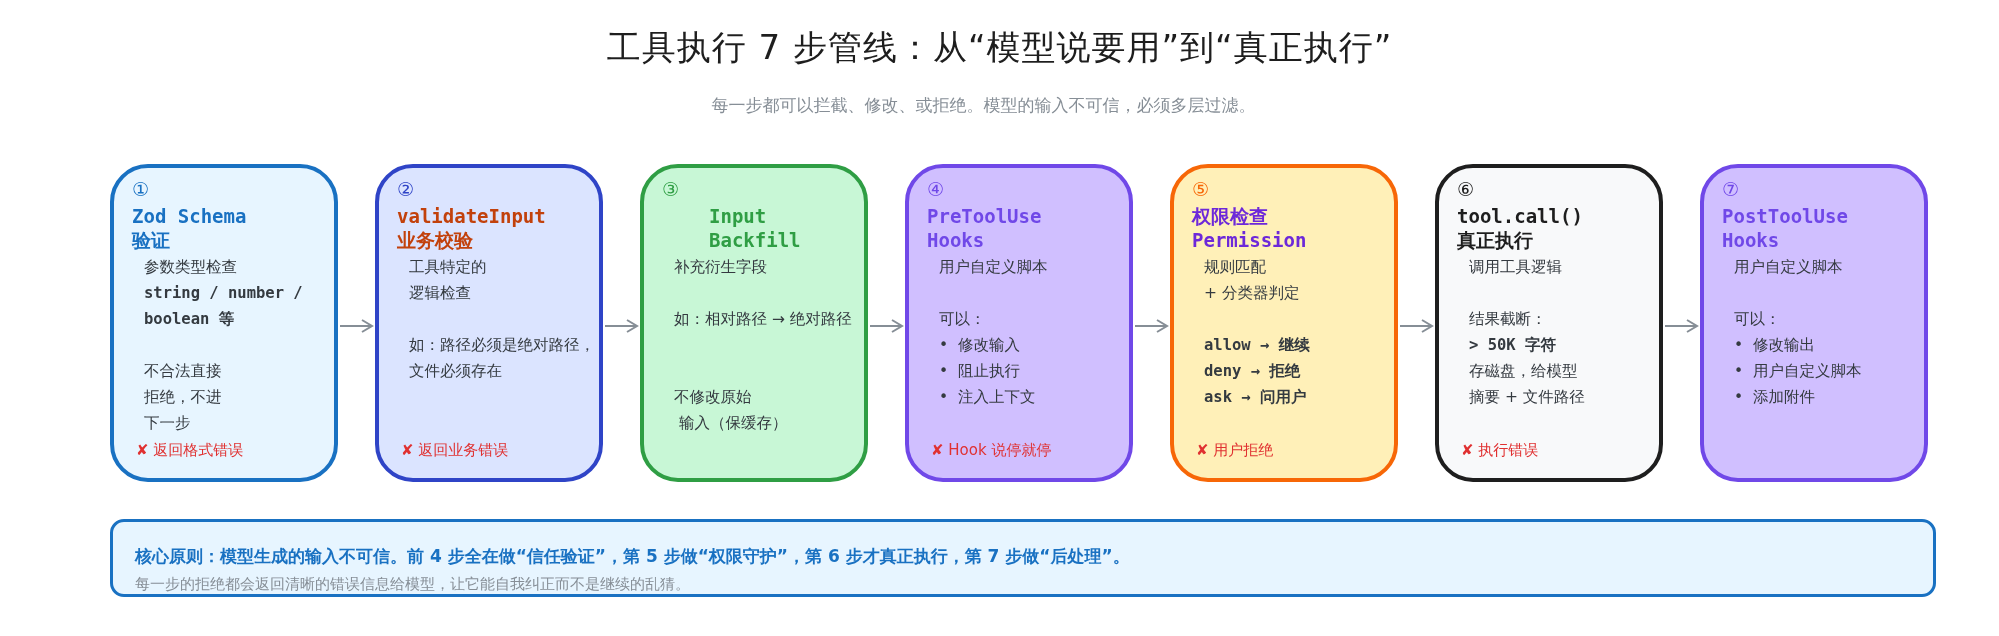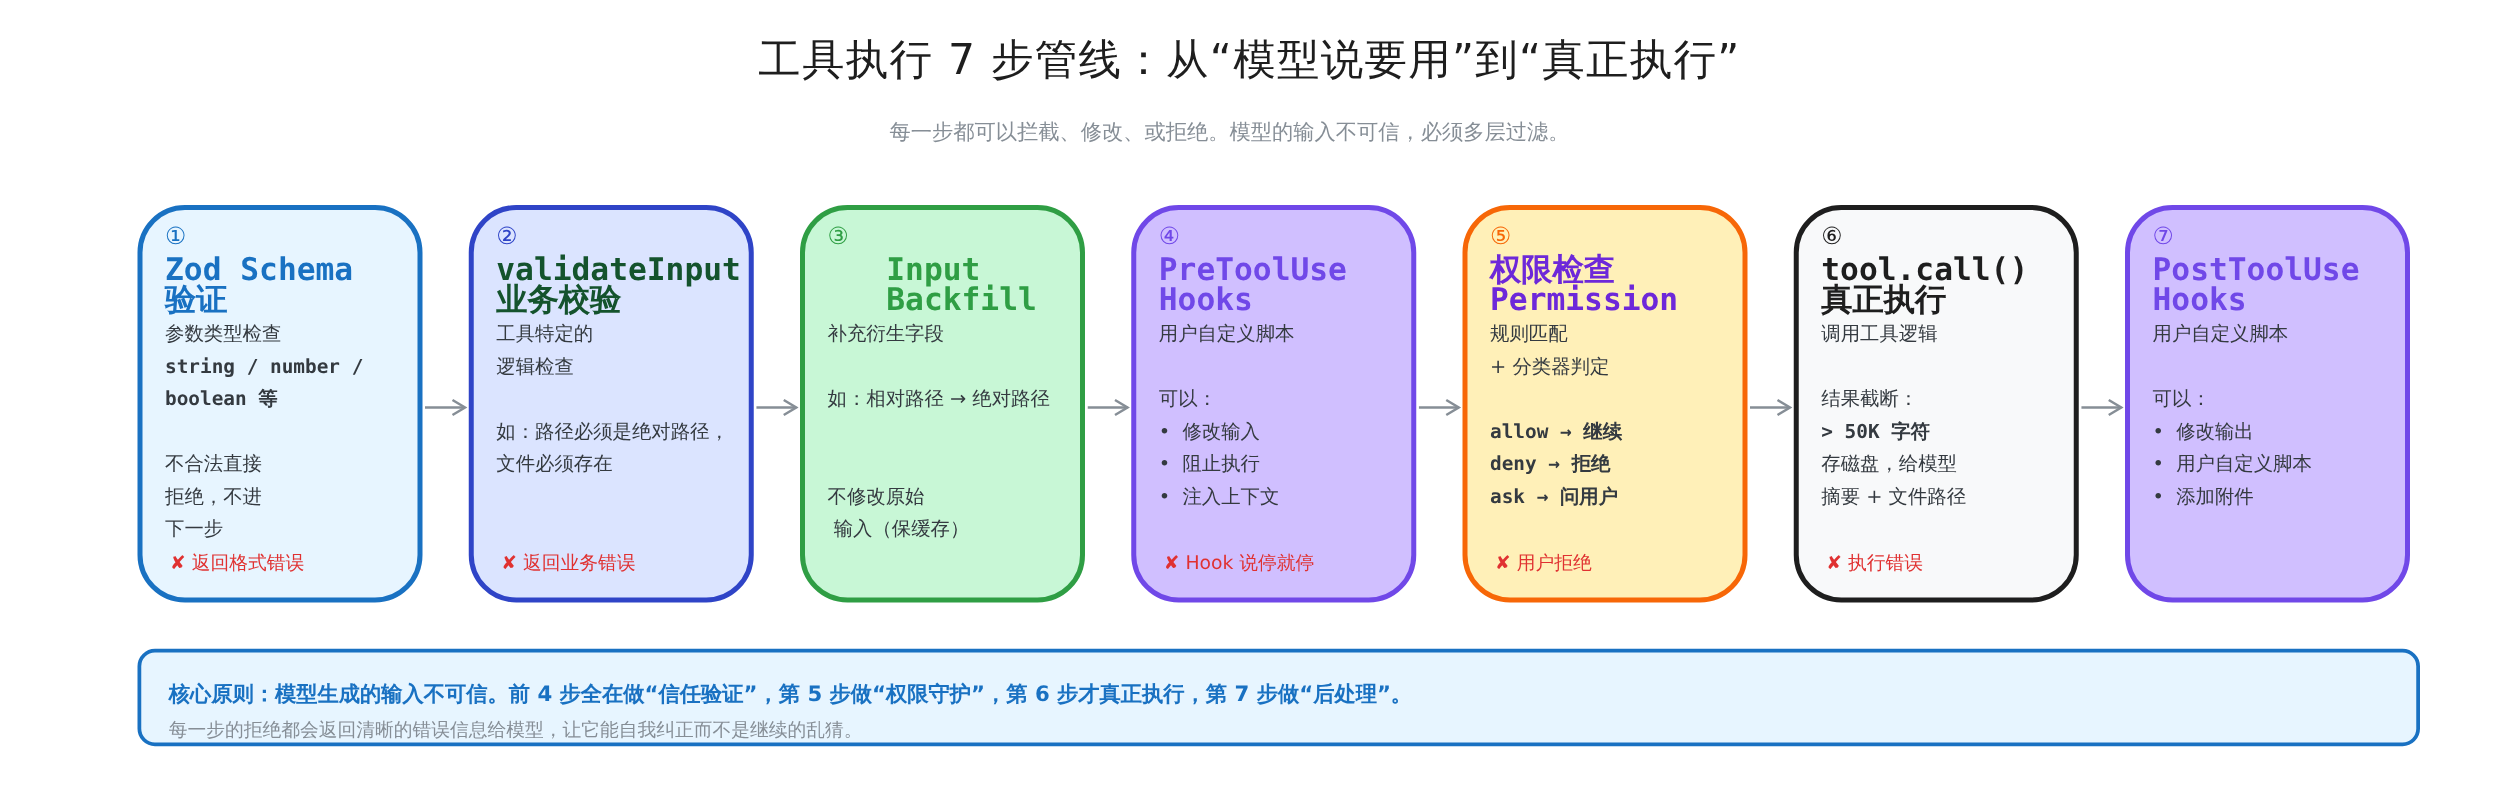--- a/index.html
+++ b/index.html
@@ -6,22 +6,22 @@
   body { width:1999px; height:636px; position:relative; overflow:hidden;
          font-family:"DejaVu Sans","Liberation Sans",sans-serif; color:#343a40; }
   .title { position:absolute; top:25px; left:0; width:1999px; text-align:center;
            font-size:34px; font-weight:normal; color:#1e1e1e; letter-spacing:1px; }
   .subtitle { position:absolute; top:94px; left:0; width:1967px; text-align:center;
               font-size:17px; color:#868e96; }
   .card { position:absolute; top:164px; width:228px; height:318px; box-sizing:border-box;
           border:4px solid; border-radius:38px; padding:10px 16px 12px 18px; }
   .num { font-size:19px; line-height:22px; }
   .head { font-family:"DejaVu Sans Mono","Liberation Mono",monospace; font-weight:bold;
-          font-size:25px; line-height:24px; margin-top:4px; white-space:pre-line; }
-  .body { font-size:15.5px; line-height:26px; color:#343a40; margin-top:2px; }
+          font-size:19px; line-height:24px; margin-top:4px; white-space:pre-line; }
+  .body { font-size:15.5px; line-height:26px; color:#343a40; margin-top:2px;margin-left:12px; }
   .body .ln { white-space:pre; min-height:26px; }
   .mono { font-family:"DejaVu Sans Mono","Liberation Mono",monospace; font-weight:bold; }
   .err { position:absolute; left:22px; bottom:18px; font-size:15px; color:#e03131; }
   .arrow { position:absolute; top:318px; width:30px; height:14px; }
   .principle { position:absolute; left:110px; top:519px; width:1826px; height:78px;
                box-sizing:border-box; border:3px solid #1971c2; border-radius:14px;
                background:#e7f5ff; padding:10px 22px; }
   .p1 { font-size:17px; font-weight:bold; color:#1971c2; line-height:26px;margin-top:11px; }
   .p2 { font-size:15px; color:#868e96; line-height:26px; margin-top:2px; }
 </style>
@@ -46,21 +46,21 @@
         <div class="ln">下一步</div>
       </div>
       <div class="err">✘ 返回格式错误</div>
     </div>
     <div class="arrow" style="left: 340px;"><svg width="34" height="14" viewBox="0 0 34 14">
         <line x1="0" y1="7" x2="32" y2="7" stroke="#868e96" stroke-width="2"></line>
         <polyline points="22,1 32,7 22,13" fill="none" stroke="#868e96" stroke-width="2"></polyline>
       </svg></div>
     <div class="card" style="left: 375px; border-color: rgb(47, 68, 199); background: rgb(219, 228, 255);">
       <div class="num" style="color: rgb(47, 68, 199);">②</div>
-      <div class="head" style="color: #14532d;">validateInput
+      <div class="head" style="color: #c2410c;">validateInput
 业务校验</div>
       <div class="body">
         <div class="ln">工具特定的</div>
         <div class="ln">逻辑检查</div>
         <div class="ln"></div>
         <div class="ln">如：路径必须是绝对路径，</div>
         <div class="ln">文件必须存在</div>
       </div>
       <div class="err">✘ 返回业务错误</div>
     </div>

